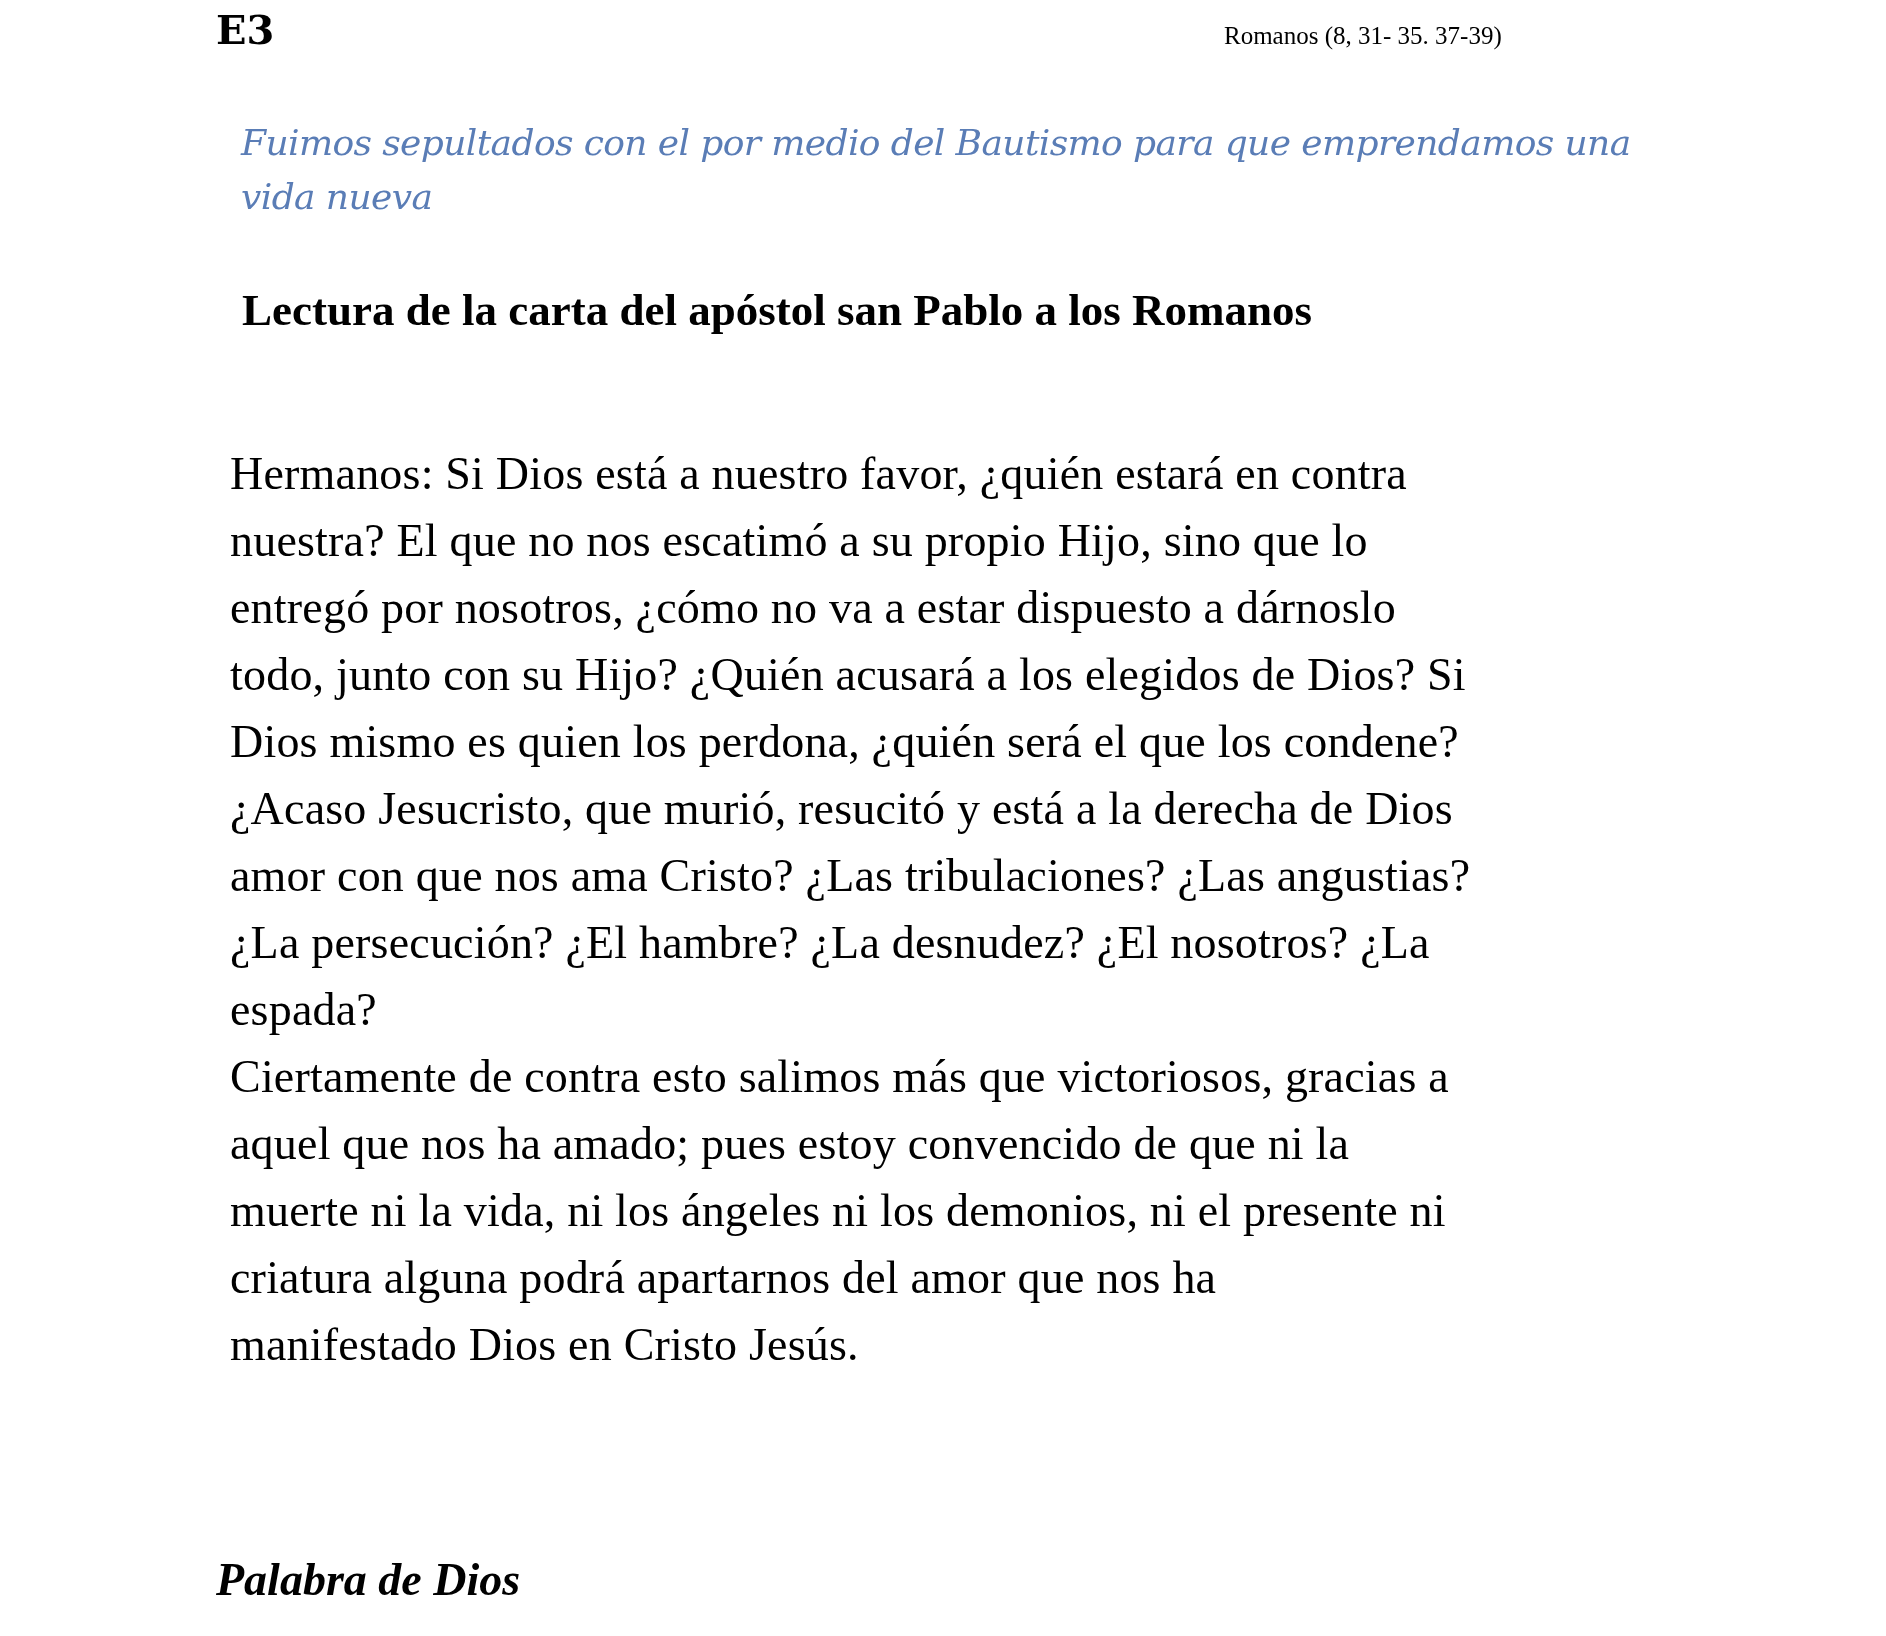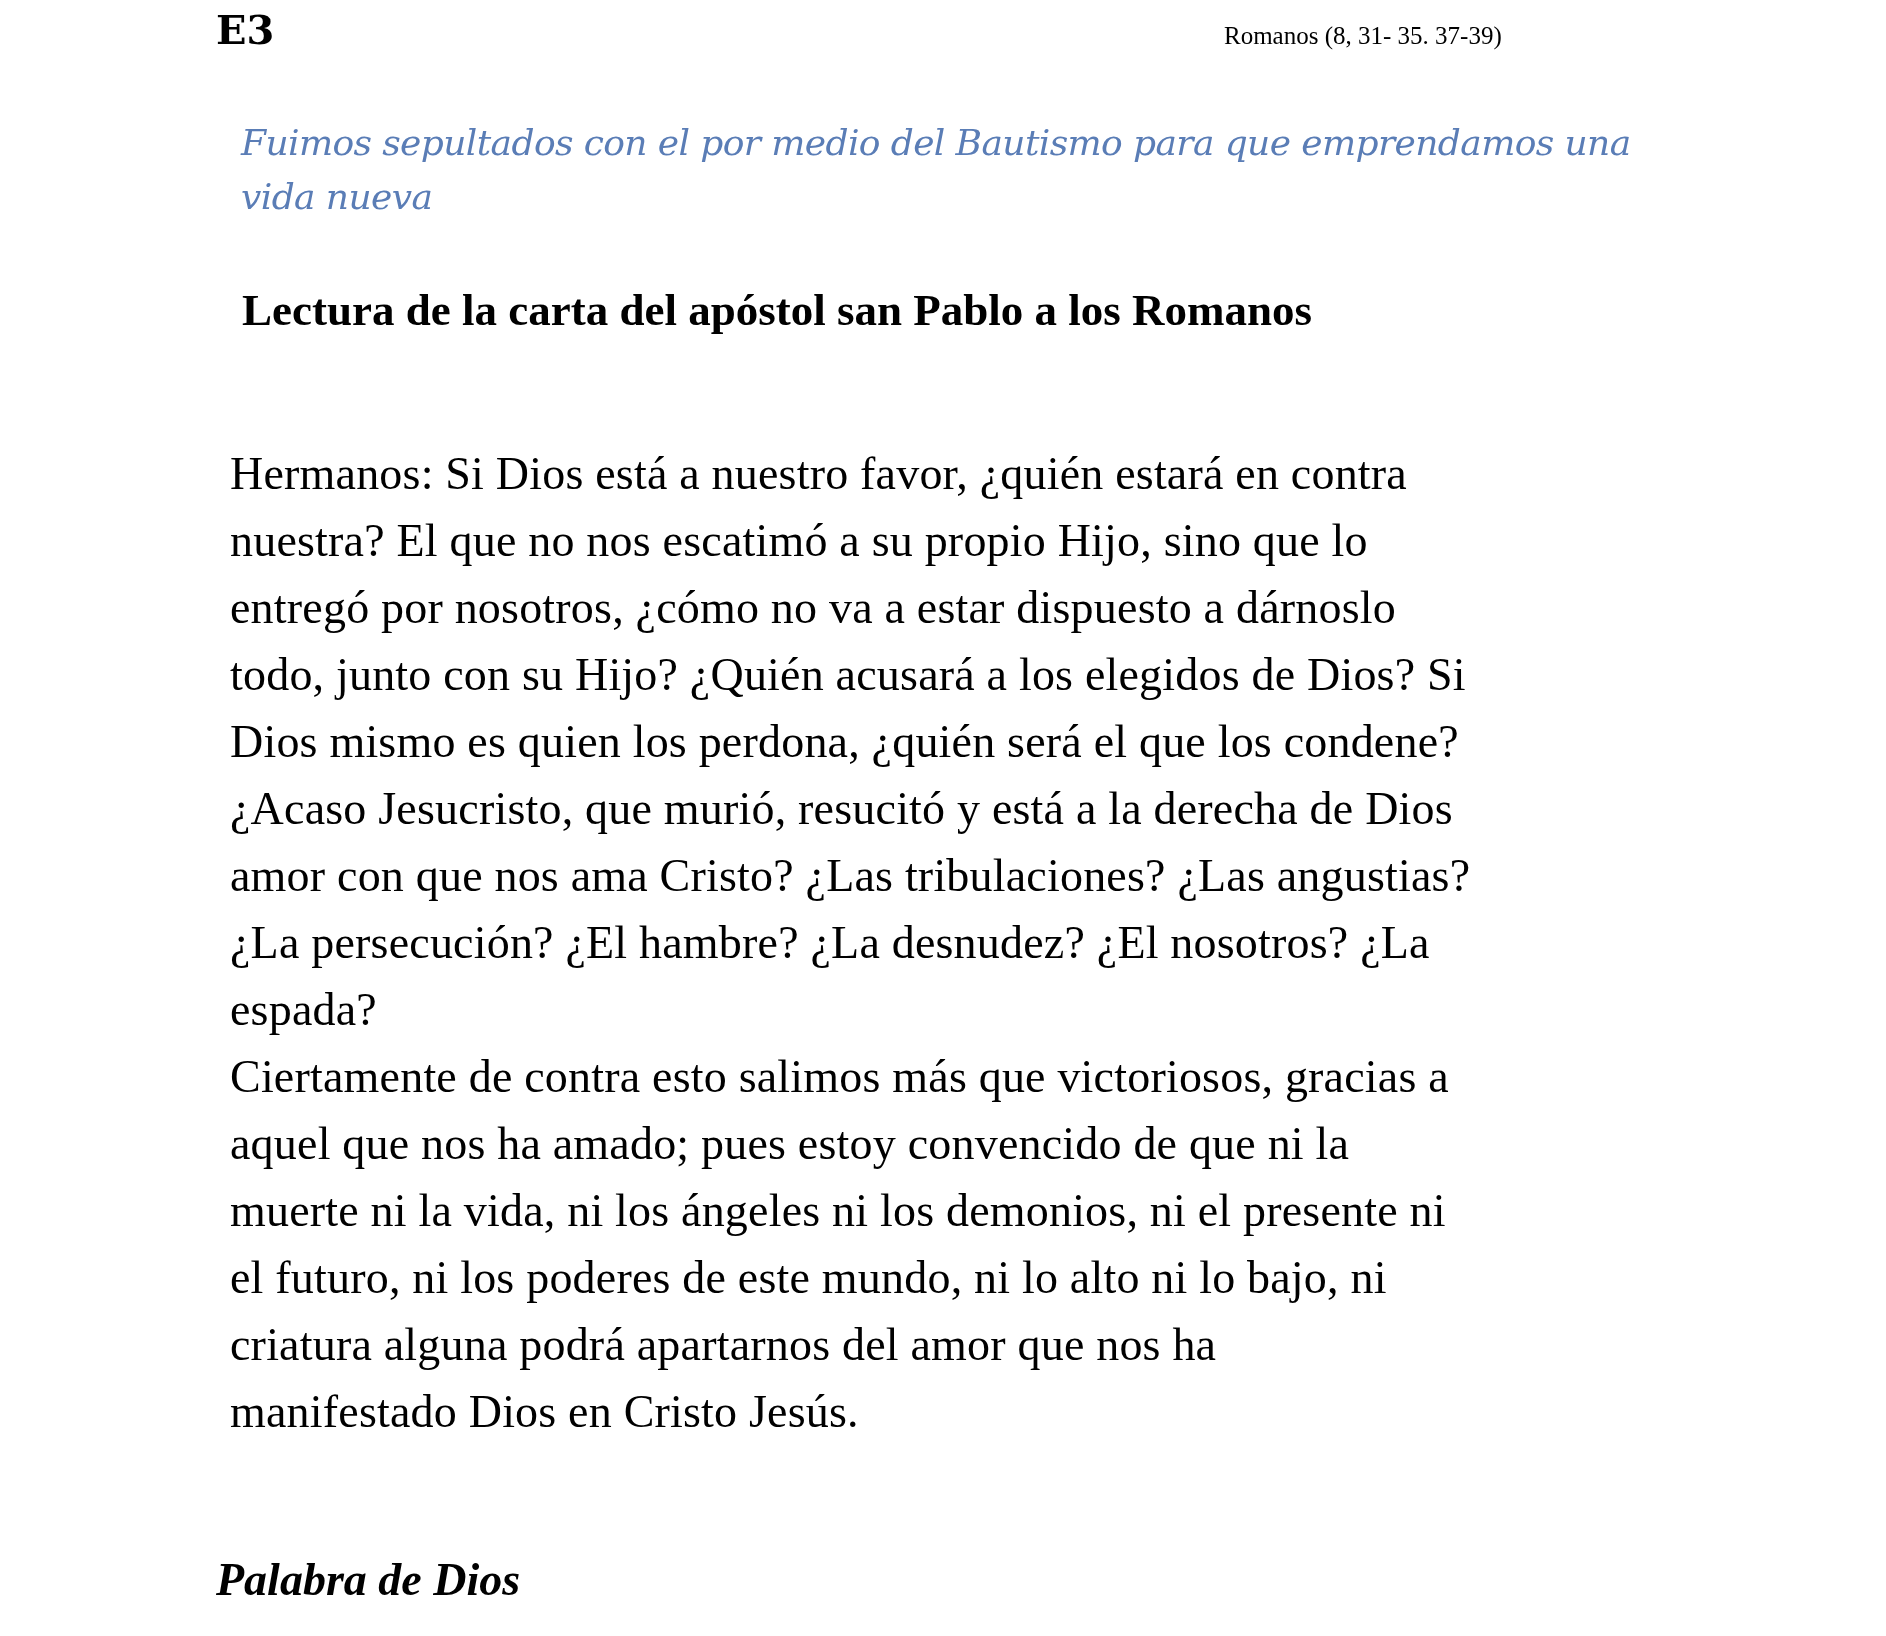--- a/index.html
+++ b/index.html
@@ -91,18 +91,17 @@
   <div class="body-line">entregó por nosotros, ¿cómo no va a estar dispuesto a dárnoslo</div>
   <div class="body-line">todo, junto con su Hijo? ¿Quién acusará a los elegidos de Dios? Si</div>
   <div class="body-line">Dios mismo es quien los perdona, ¿quién será el que los condene?</div>
   <div class="body-line">¿Acaso Jesucristo, que murió, resucitó y está a la derecha de Dios</div>
   <div class="body-line">amor con que nos ama Cristo? ¿Las tribulaciones? ¿Las angustias?</div>
   <div class="body-line">¿La persecución? ¿El hambre? ¿La desnudez? ¿El nosotros? ¿La</div>
   <div class="body-line">espada?</div>
   <div class="body-line">Ciertamente de contra esto salimos más que victoriosos, gracias a</div>
   <div class="body-line">aquel que nos ha amado; pues estoy convencido de que ni la</div>
   <div class="body-line">muerte ni la vida, ni los ángeles ni los demonios, ni el presente ni</div>
-  <div class="body-line">el futuro, ni los poderes de este mundo, ni lo alto ni lo bajo, ni</div>
   <div class="body-line">criatura alguna podrá apartarnos del amor que nos ha</div>
   <div class="body-line">manifestado Dios en Cristo Jesús.</div>
 </div>
 
 <div class="abs closing">Palabra de Dios</div>
 
 </body></html>

